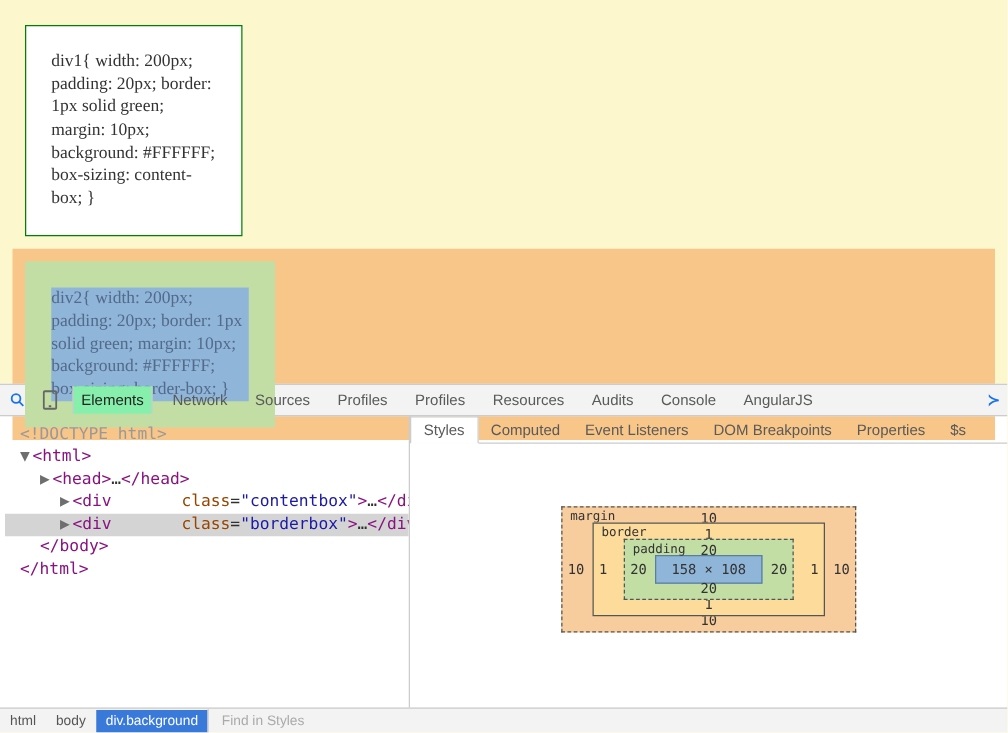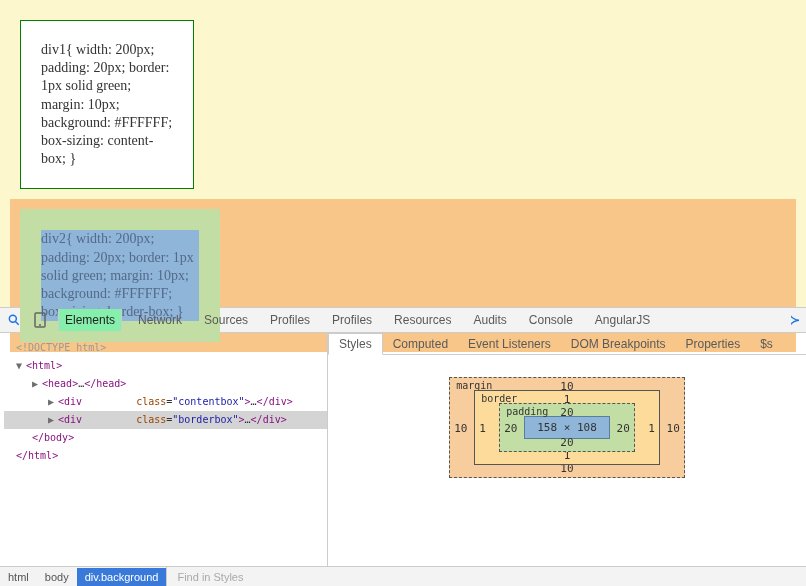--- a/index.html
+++ b/index.html
@@ -13,40 +13,40 @@
   .div2 { width: 158px; background: #8fb5d8; font-size: 14px; font-family: "Times New Roman", serif; color: #546a8a; line-height: 1.3; }
 
   .devtools-toolbar { height: 26px; border-top: 1px solid #ccc; border-bottom: 1px solid #ccc; display: flex; align-items: center; padding: 0 6px; gap: 10px; font-size: 12px; color: #333; background: #f3f3f3; }
   .dt-icon { width: 16px; height: 16px; display: flex; align-items: center; justify-content: center; color: #1a73e8; }
   .dt-icon.grey { color: #666; }
   .dt-tab { padding: 4px 6px; color: #5a5a5a; cursor: default; }
   .dt-tab.active { background: #86efac; border-left: 1px solid #ccc; border-right: 1px solid #ccc; color: #222; }
   .dt-chevron { margin-left: auto; color: #1a73e8; font-weight: bold; }
 
   .devtools-body { display: flex; height: 233px; }
-  .dom-panel { width: 328px; font-family: Consolas, Menlo, monospace; font-size: 10px; padding: 6px 0 0 4px; line-height: 18px; color: #303030; border-right: 1px solid #ccc; overflow: hidden; }
+  .dom-panel { width: 328px; font-family: Consolas, Menlo, monospace; font-size: 13px; padding: 6px 0 0 4px; line-height: 18px; color: #303030; border-right: 1px solid #ccc; overflow: hidden; }
   .dom-line { white-space: nowrap; padding-left: 10px; }
   .dom-line.ind1 { padding-left: 12px; }
   .dom-line.ind2 { padding-left: 28px; }
   .dom-line.ind3 { padding-left: 44px; }
   .tri { display: inline-block; width: 10px; color: #6e6e6e; }
   .tag { color: #881280; }
   .attr-name { color: #994500; margin-left: 48px; }
   .attr-val { color: #1a1aa6; }
   .doctype { color: #999; }
   .dom-selected { background: #d4d4d4; display: block; }
 
   .styles-panel { flex: 1; display: flex; flex-direction: column; }
   .styles-tabs { display: flex; border-bottom: 1px solid #ccc; font-size: 12px; height: 22px; align-items: center; color: #5a5a5a; }
   .styles-tab { padding: 3px 10px; }
   .styles-tab.active { border: 1px solid #ccc; border-bottom: 1px solid #fff; margin-bottom: -1px; background: #fff; }
   .styles-body { flex: 1; display: flex; align-items: flex-start; justify-content: center; padding-top: 22px; }
 
   .boxmodel { font-family: Consolas, Menlo, monospace; font-size: 11px; text-align: center; color: #333; }
-  .bm-margin { border: 1px dashed #555; padding: 12px 24px 12px 24px; background: #f8cd9d; position: relative; }
+  .bm-margin { border: 1px dashed #555; padding: 12px 24px 12px 24px; background: #f8cd9d; position: relative; margin-top: 28px; }
   .bm-border { border: 1px solid #555; padding: 12px 24px; background: #fddb9b; position: relative; }
   .bm-padding { border: 1px dashed #555; padding: 12px 24px; background: #c3dea5; position: relative; }
   .bm-content { border: 1px solid #597f9e; background: #8fb5d8; padding: 4px 12px; color: #333; }
   .bm-label { position: absolute; top: 2px; left: 6px; font-size: 10px; }
   .bm-top { position: absolute; top: 2px; left: 50%; transform: translateX(-50%); }
   .bm-bottom { position: absolute; bottom: 2px; left: 50%; transform: translateX(-50%); }
   .bm-left { position: absolute; left: 4px; top: 50%; transform: translateY(-50%); }
   .bm-right { position: absolute; right: 4px; top: 50%; transform: translateY(-50%); }
 
   .bottom-bar { height: 20px; border-top: 1px solid #ccc; display: flex; font-size: 11px; align-items: center; background: #f3f3f3; }

